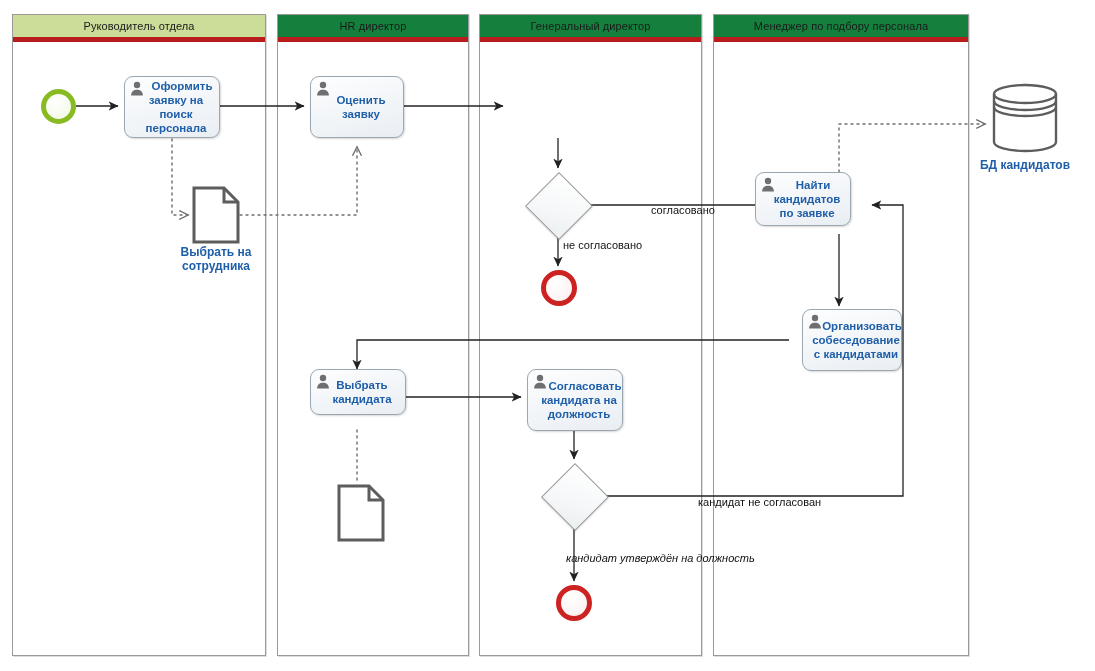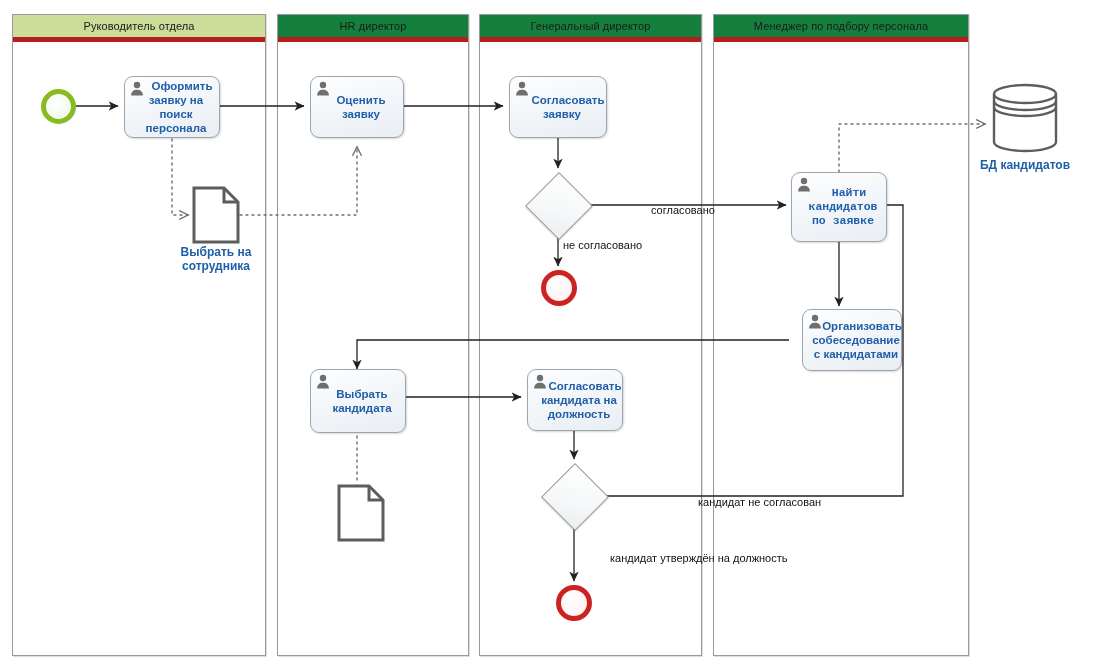--- a/index.html
+++ b/index.html
@@ -157,45 +157,38 @@
   </div>
 
   <div class="task" style="left:310px;top:76px;width:94px;height:62px;">
     <svg class="user-icon" viewBox="0 0 14 15">
       <circle cx="7" cy="4" r="3.2" fill="#6f6f6f"></circle>
       <path d="M1.1,14.6 C1.1,10.6 3.6,8.7 7,8.7 C10.4,8.7 12.9,10.6 12.9,14.6 Z" fill="#6f6f6f"></path>
     </svg>
     <span class="lbl noind">Оценить заявку</span>
   </div>
 
-  <div class="task" style="left:509px;top:76px;width:98px;height:62px;">
-    <svg class="user-icon" viewBox="0 0 14 15">
-      <circle cx="7" cy="4" r="3.2" fill="#6f6f6f"></circle>
-      <path d="M1.1,14.6 C1.1,10.6 3.6,8.7 7,8.7 C10.4,8.7 12.9,10.6 12.9,14.6 Z" fill="#6f6f6f"></path>
-    </svg>
-    <span class="lbl">Согласовать заявку</span>
-  </div>
-
-  <div class="task" style="left:791px;top:172px;width:96px;height:70px;font-family:Liberation Mono, monospace;">
+
+  <div class="task" style="left:755px;top:172px;width:96px;height:54px;">
     <svg class="user-icon" viewBox="0 0 14 15">
       <circle cx="7" cy="4" r="3.2" fill="#6f6f6f"></circle>
       <path d="M1.1,14.6 C1.1,10.6 3.6,8.7 7,8.7 C10.4,8.7 12.9,10.6 12.9,14.6 Z" fill="#6f6f6f"></path>
     </svg>
     <span class="lbl">Найти кандидатов по заявке</span>
   </div>
 
   <div class="task" style="left:789px;top:309px;width:100px;height:62px;margin-left:13px;">
     <svg class="user-icon" viewBox="0 0 14 15">
       <circle cx="7" cy="4" r="3.2" fill="#6f6f6f"></circle>
       <path d="M1.1,14.6 C1.1,10.6 3.6,8.7 7,8.7 C10.4,8.7 12.9,10.6 12.9,14.6 Z" fill="#6f6f6f"></path>
     </svg>
     <span class="lbl">Организовать собеседование с кандидатами</span>
   </div>
 
-  <div class="task" style="left:310px;top:369px;width:96px;height:64px;">
+  <div class="task" style="left:310px;top:369px;width:96px;height:46px;">
     <svg class="user-icon" viewBox="0 0 14 15">
       <circle cx="7" cy="4" r="3.2" fill="#6f6f6f"></circle>
       <path d="M1.1,14.6 C1.1,10.6 3.6,8.7 7,8.7 C10.4,8.7 12.9,10.6 12.9,14.6 Z" fill="#6f6f6f"></path>
     </svg>
     <span class="lbl noind">Выбрать кандидата</span>
   </div>
 
   <div class="task" style="left:527px;top:369px;width:96px;height:62px;">
     <svg class="user-icon" viewBox="0 0 14 15">
       <circle cx="7" cy="4" r="3.2" fill="#6f6f6f"></circle>
@@ -228,15 +221,15 @@
   <div class="artifact-label" style="left:965px;top:158px;width:120px;">
     <div>БД кандидатов</div>
   </div>
 
   <div class="flow-label" style="left:651px;top:204px;">согласовано</div>
 
   <div class="flow-label" style="left:563px;top:239px;">не согласовано</div>
 
   <div class="flow-label" style="left:698px;top:496px;">кандидат не согласован</div>
 
-  <div class="flow-label" style="left:610px;top:552px;">кандидат утверждён на должность</div>
+  <div class="flow-label" style="left:566px;top:552px;font-style:italic;">кандидат утверждён на должность</div>
 
 </div>
 
 </body></html>

